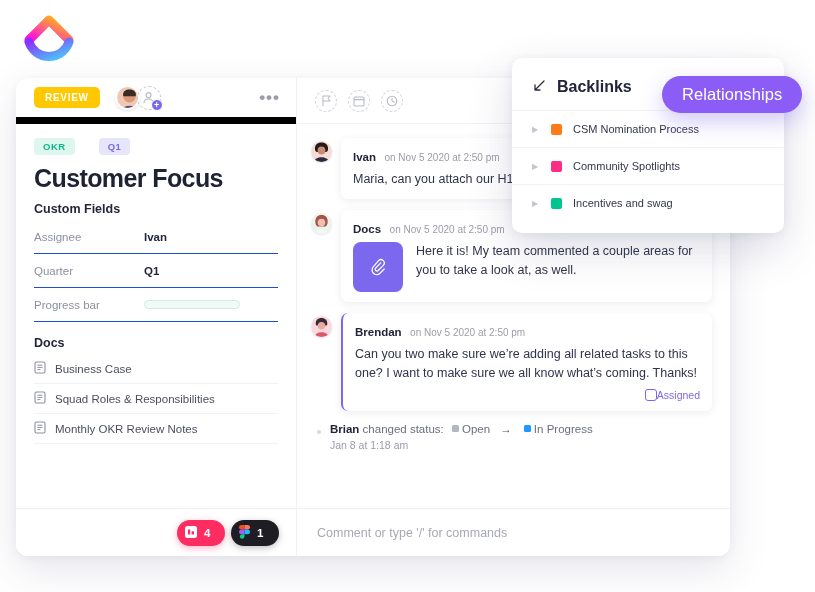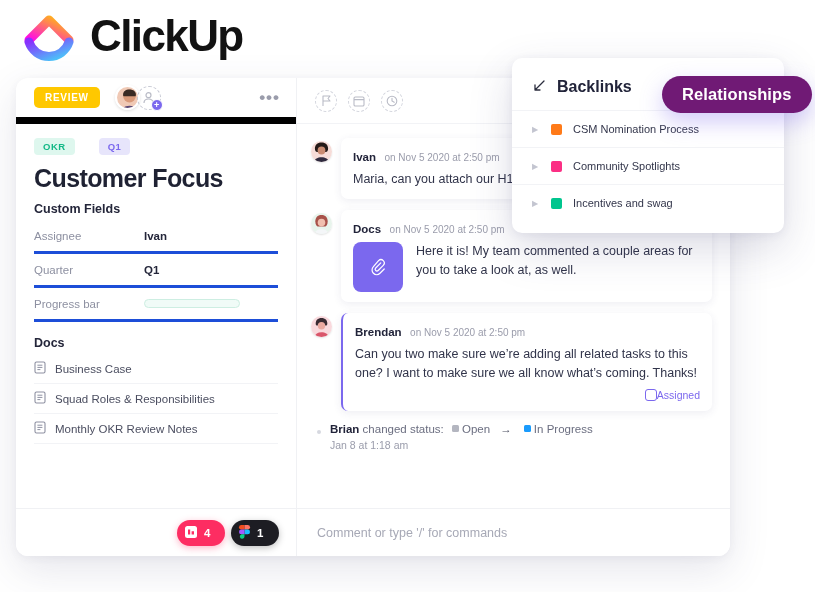--- a/index.html
+++ b/index.html
@@ -84,21 +84,21 @@
   }
   .task-desc {
     font-size: 12.5px; color: #5a5d6e; line-height: 1.62; margin-bottom: 18px;
   }
 
   .section-head {
     font-size: 12.5px; font-weight: bold; color: #24263a; margin-bottom: 4px;
   }
   .field-row {
     display: flex; align-items: center; height: 34px;
-    border-bottom: 3px solid #1d4ed8; font-size: 11.5px;
+    border-bottom: 1px solid #1d4ed8; font-size: 11.5px;
   }
   .field-label { color: #8d90a1; flex: 0 0 110px; }
   .field-value { color: #24263a; font-weight: bold; }
   .progress-track {
     width: 96px; height: 9px; border-radius: 5px;
     background: #f0fbf7; border: 1px solid #cdeee2; overflow: hidden;
   }
   .progress-fill { height: 100%; background: #0db47e; border-radius: 5px 0 0 5px; }
 
   .docs-head { margin-top: 14px; }
@@ -187,21 +187,21 @@
   .bl-row {
     display: flex; align-items: center; gap: 11px;
     padding: 12px 20px; border-top: 1px solid #f2f3f6;
   }
   .bl-caret { color: #c3c5d0; font-size: 8px; flex: 0 0 8px; }
   .bl-swatch { width: 11px; height: 11px; border-radius: 2px; flex: 0 0 11px; }
   .bl-label { font-size: 11px; color: #33364b; }
 
   .rel-pill {
     position: absolute; left: 662px; top: 76px;
-    background: #701a75; color: #fff; font-size: 16.5px; font-weight: bold;
+    background: #8b5cf6; color: #fff; font-size: 16.5px; font-weight: normal;
     padding: 9px 20px; border-radius: 22px; letter-spacing: .1px;
     box-shadow: 0 9px 22px rgba(123,104,238,.34);
     white-space: nowrap;
   }
 </style>
 </head>
 <body>
 
 <div class="stage">
 
@@ -215,21 +215,20 @@
           </linearGradient>
           <linearGradient id="gBot" x1="0" y1="0" x2="1" y2="1">
             <stop offset="0%" stop-color="#8930FD"></stop>
               <stop offset="100%" stop-color="#49CCF9"></stop>
           </linearGradient>
         </defs>
         <path d="M5 30 L25 10 L45 30" fill="none" stroke="url(#gTop)" stroke-width="9" stroke-linecap="round" stroke-linejoin="round"></path>
         <path d="M5 32 A21 21 0 0 0 45 32" fill="none" stroke="url(#gBot)" stroke-width="9" stroke-linecap="round"></path>
       </svg>
     </div>
-    <div class="logo-text">ClickUp</div>
   </div>
 
   <div class="main-card">
     <div class="card-body">
 
       <div class="left-pane">
         <div class="left-topbar">
           <div class="review-badge">REVIEW</div>
           <div class="assignee-group">
             <div class="avatar">

